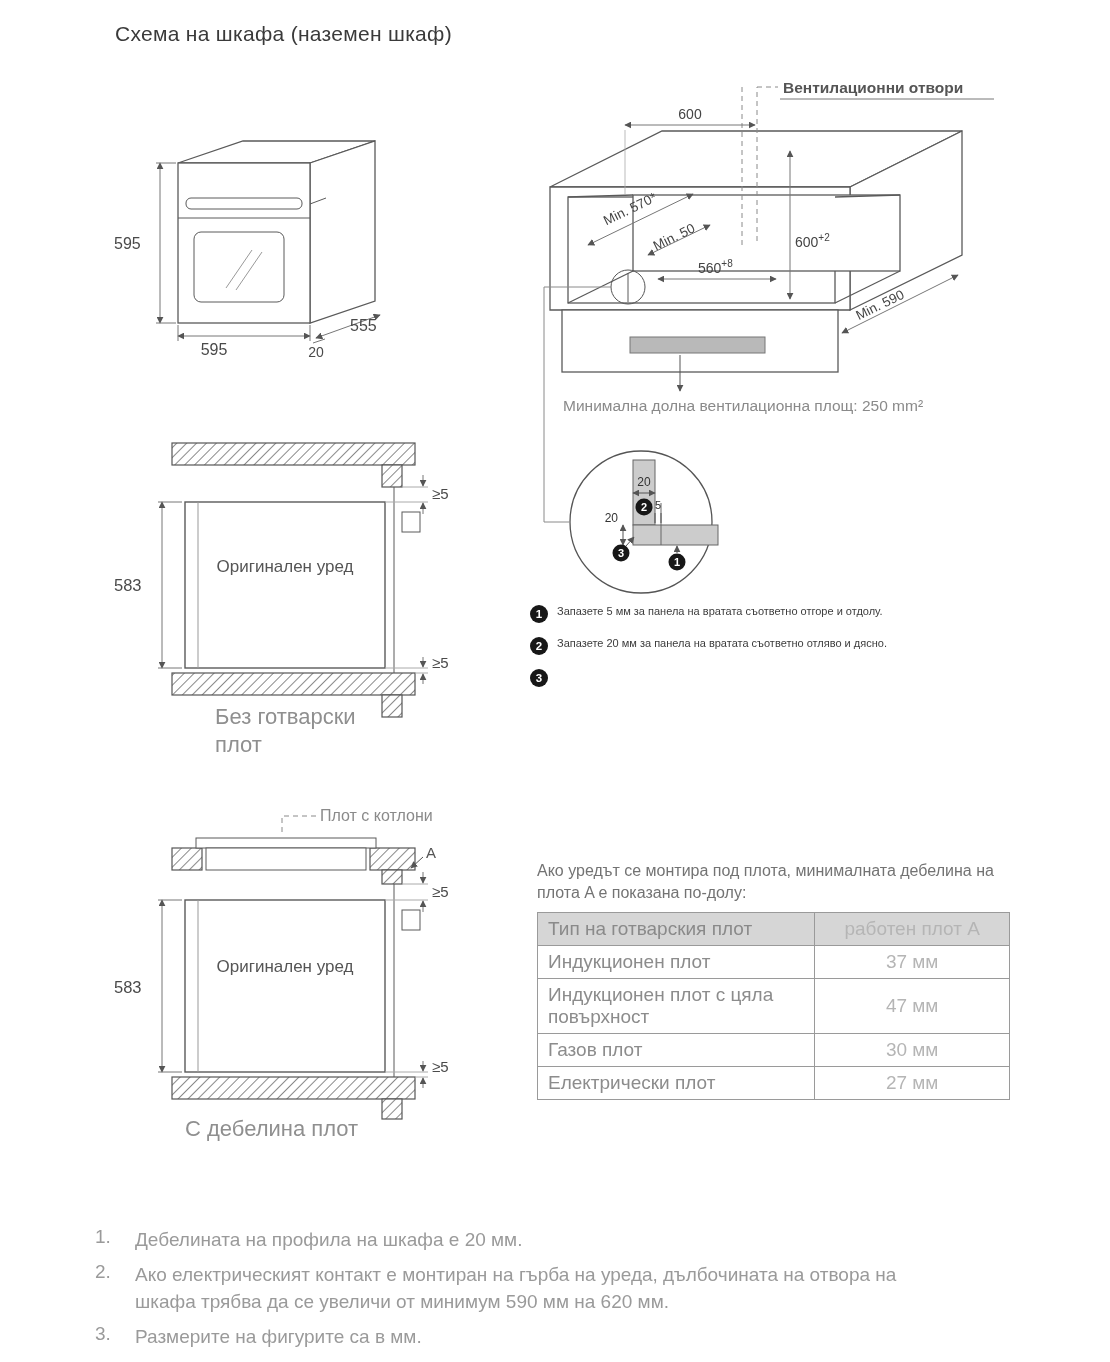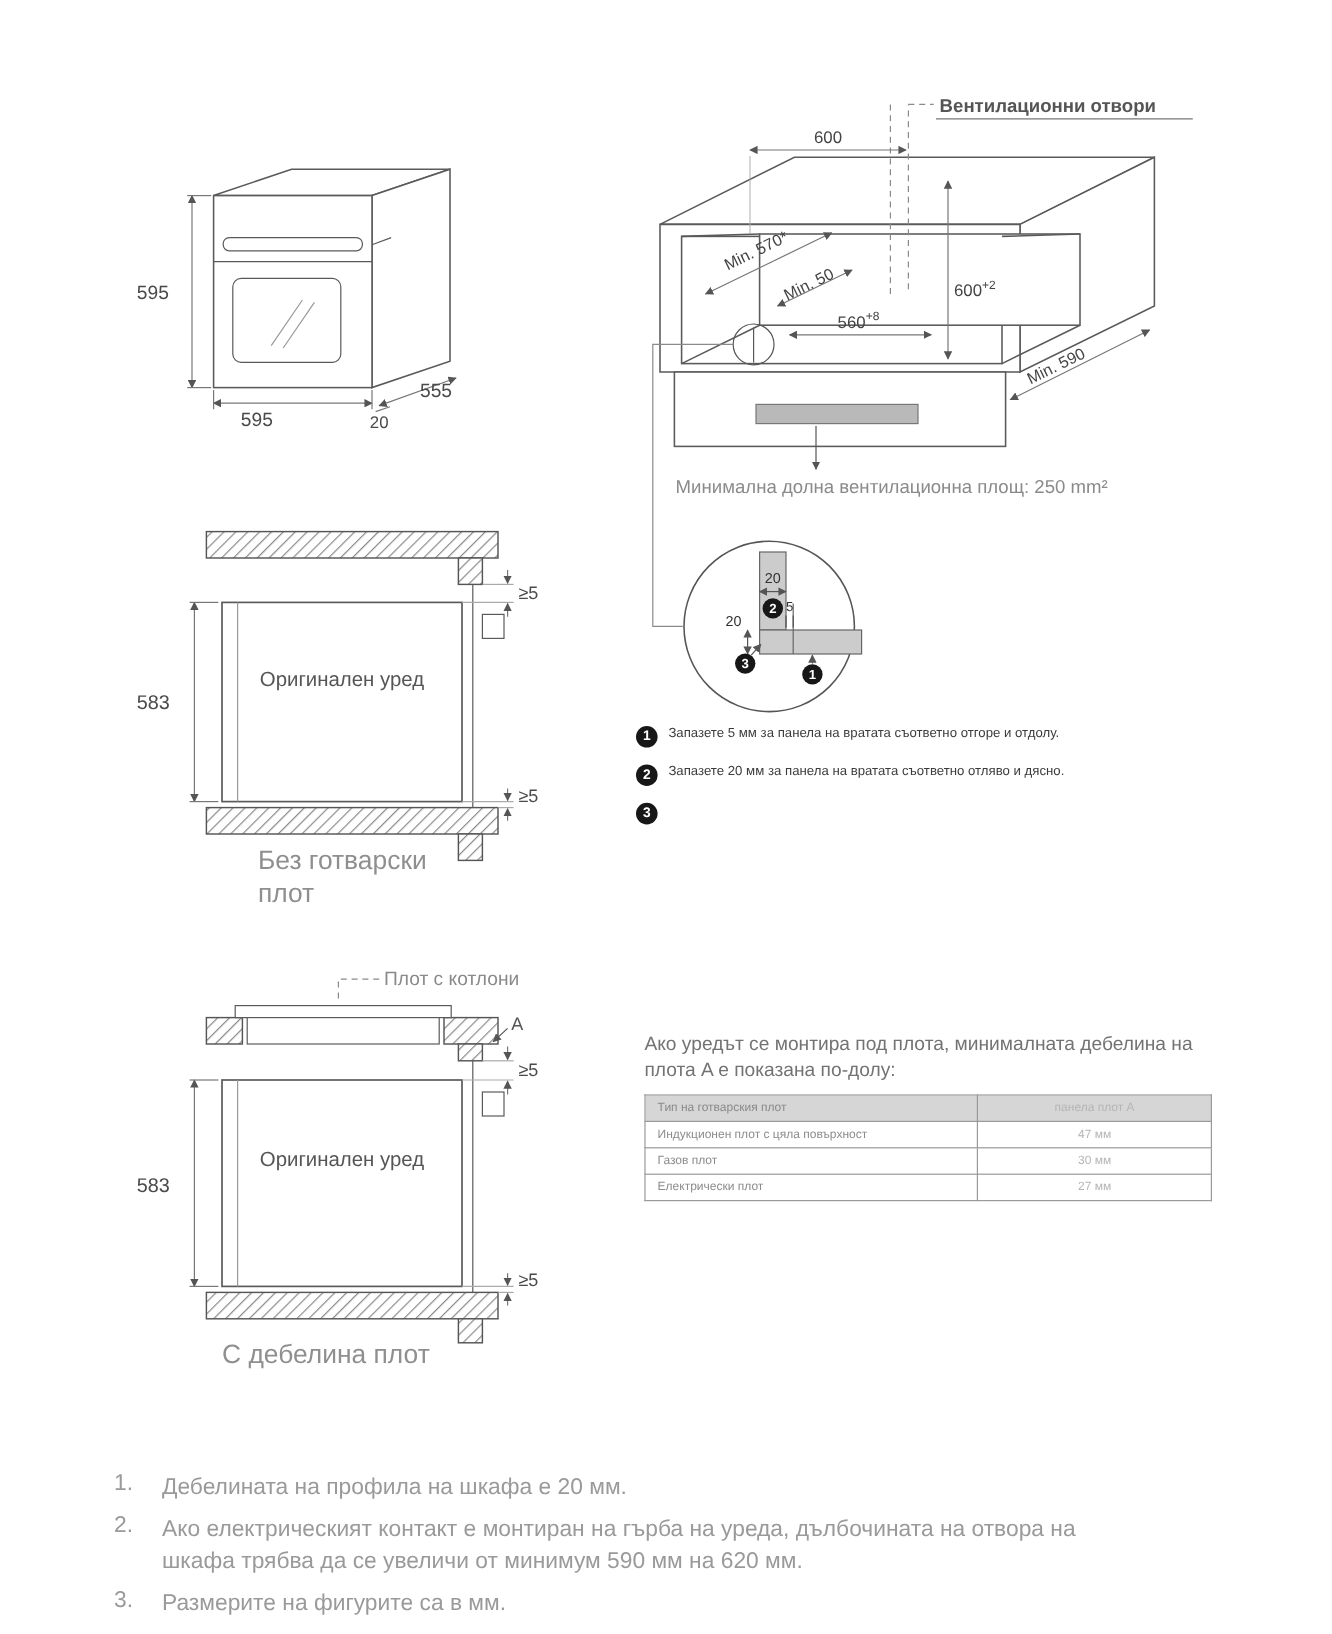--- a/index.html
+++ b/index.html
@@ -9,35 +9,36 @@
   .title{font-size:21px;color:#3a3a3a;letter-spacing:.3px;}
   svg text{font-family:"Liberation Sans",sans-serif;}
   .caption{font-size:22px;color:#8f8f8f;line-height:1.25;}
   .notes{width:482px;}
   .note{display:flex;align-items:flex-start;margin-bottom:13px;}
   .badge{flex:0 0 auto;width:18px;height:18px;border-radius:50%;background:#171717;
          color:#fff;font-size:11.5px;font-weight:bold;display:flex;align-items:center;
          justify-content:center;margin:1px 9px 0 0;}
   .note-text{font-size:11px;color:#3c3c3c;line-height:1.38;}
   .tbl-intro{width:478px;font-size:16px;color:#737373;line-height:1.4;}
-  table.hob{border-collapse:collapse;width:473px;font-size:10px;}
+  table.hob{border-collapse:collapse;width:473px;font-size:19px;}
   table.hob th,table.hob td{border:1px solid #9a9a9a;padding:5px 10px;font-weight:normal;}
   table.hob th{background:#d6d6d6;color:#8a8a8a;text-align:left;}
   table.hob th.val,table.hob td.val{text-align:center;width:40%;color:#b5b5b5;}
   table.hob td.type{color:#8c8c8c;width:57%;}
   .footnotes{width:930px;}
   .fn{display:flex;margin-bottom:7px;}
   .fn .num{flex:0 0 40px;font-size:19px;color:#9a9a9a;}
   .fn .txt{width:800px;font-size:19px;color:#9a9a9a;line-height:1.45;}
 </style>
 </head>
 <body>
 
 <div class="page">
 
+  <div class="abs title" style="left:115px;top:22px;">Схема на шкафа (наземен шкаф)</div>
 
   <svg class="abs" style="left:110px;top:80px;" width="300" height="290" viewBox="0 0 300 290">
     <defs>
       <marker id="mA" viewBox="0 0 10 10" refX="9" refY="5" markerWidth="7" markerHeight="7" orient="auto-start-reverse">
           <path d="M0,0L10,5L0,10z" fill="#555"></path>
         </marker>
     </defs>
     <g stroke="#5a5a5a" stroke-width="1.3" fill="#fff">
       <polygon points="68,83 133,61 265,61 200,83"></polygon>
       <polygon points="200,83 265,61 265,221 200,243"></polygon>
@@ -234,24 +235,28 @@
     <text x="322" y="97" font-size="15" fill="#4a4a4a">≥5</text>
     <text x="322" y="272" font-size="15" fill="#4a4a4a">≥5</text>
   </svg>
   <div class="abs caption" style="left:185px;top:1115px;width:220px;">С дебелина плот</div>
 
   <div class="abs tbl-intro" style="left:537px;top:860px;">Ако уредът се монтира под плота, минималната дебелина на плота A е показана по-долу:</div>
   <table class="hob abs" style="left:537px;top:912px;">
     <thead>
       <tr>
         <th>Тип на готварския плот</th>
-        <th class="val">панела плот A</th>
+        <th class="val">работен плот A</th>
       </tr>
     </thead>
     <tbody>
+      <tr>
+        <td class="type">Индукционен плот</td>
+        <td class="val">37 мм</td>
+      </tr>
       <tr>
         <td class="type">Индукционен плот с цяла повърхност</td>
         <td class="val">47 мм</td>
       </tr>
       <tr>
         <td class="type">Газов плот</td>
         <td class="val">30 мм</td>
       </tr>
       <tr>
         <td class="type">Електрически плот</td>

